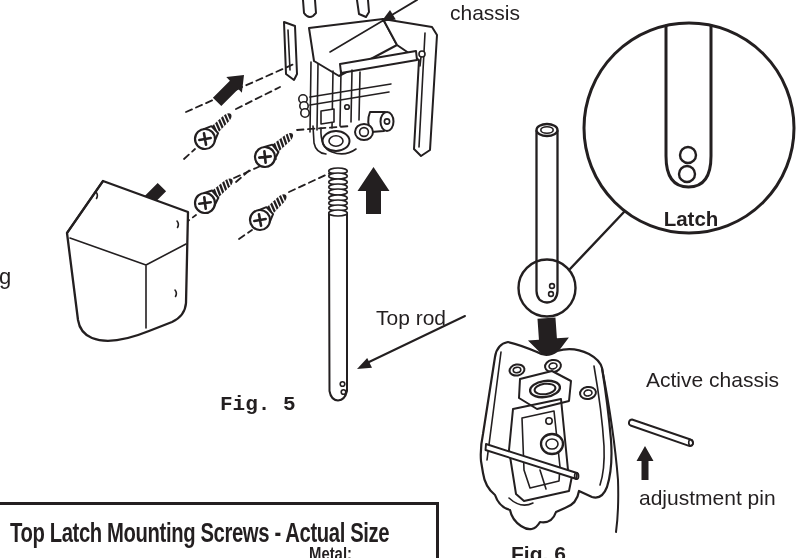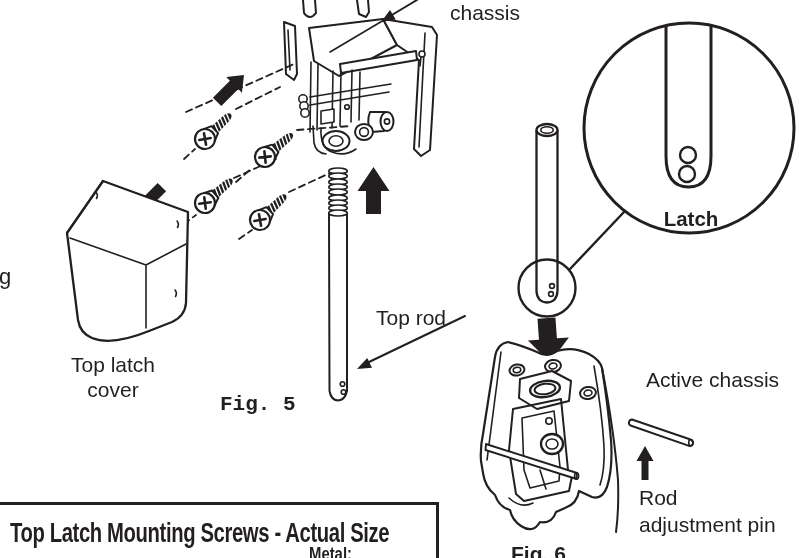--- a/index.html
+++ b/index.html
@@ -199,35 +199,30 @@
     <path class="wfill" style="stroke-width:1.9" d="M632,419.5 L690.5,439.5 Q693.5,441 693,444 Q692,446.5 689,445.8 L630.5,425.5 Q628.5,424.5 629,422 Q629.8,419.5 632,419.5 Z"></path>
     <ellipse class="thin" cx="690.8" cy="442.6" rx="2.1" ry="3.1"></ellipse>
   </g>
   <path class="dfill" d="M645,446 L653.5,461 L648.5,461 L648.5,480 L641.5,480 L641.5,461 L636.5,461 Z"></path>
 </svg>
 
 <span class="lbl" style="left:427px; top:1px;margin-left:23px;">chassis</span>
 
 <span class="lbl" style="left:-1px; top:265px; font-size:22px;">g</span>
 
-<div class="lbl center" style="left:50px; top:353px; width:126px;">
-  <div>Top latch</div>
-  <div>cover</div>
-</div>
 
 <span class="lbl bold" style="left:220px; top:393px;font-family:Liberation Mono, monospace;">Fig. 5</span>
 
 <span class="lbl" style="left:376px; top:306px;">Top rod</span>
 
 <div class="lbl bold center" style="left:647px; top:207px; width:88px; font-size:20.5px;">Latch</div>
 
 <span class="lbl" style="left:646px; top:356px;margin-top:12px;">Active chassis</span>
 
 <div class="lbl" style="left:639px; top:485px; line-height:26.5px;">
-  <div>Rod</div>
   <div>adjustment pin</div>
 </div>
 
 <span class="lbl bold" style="left:511px; top:542px;">Fig. 6</span>
 
 <div class="screwbox">
   <div class="screwbox-title">Top Latch Mounting Screws - Actual Size</div>
   <div class="screwbox-subtitle">Metal:</div>
 </div>
 

